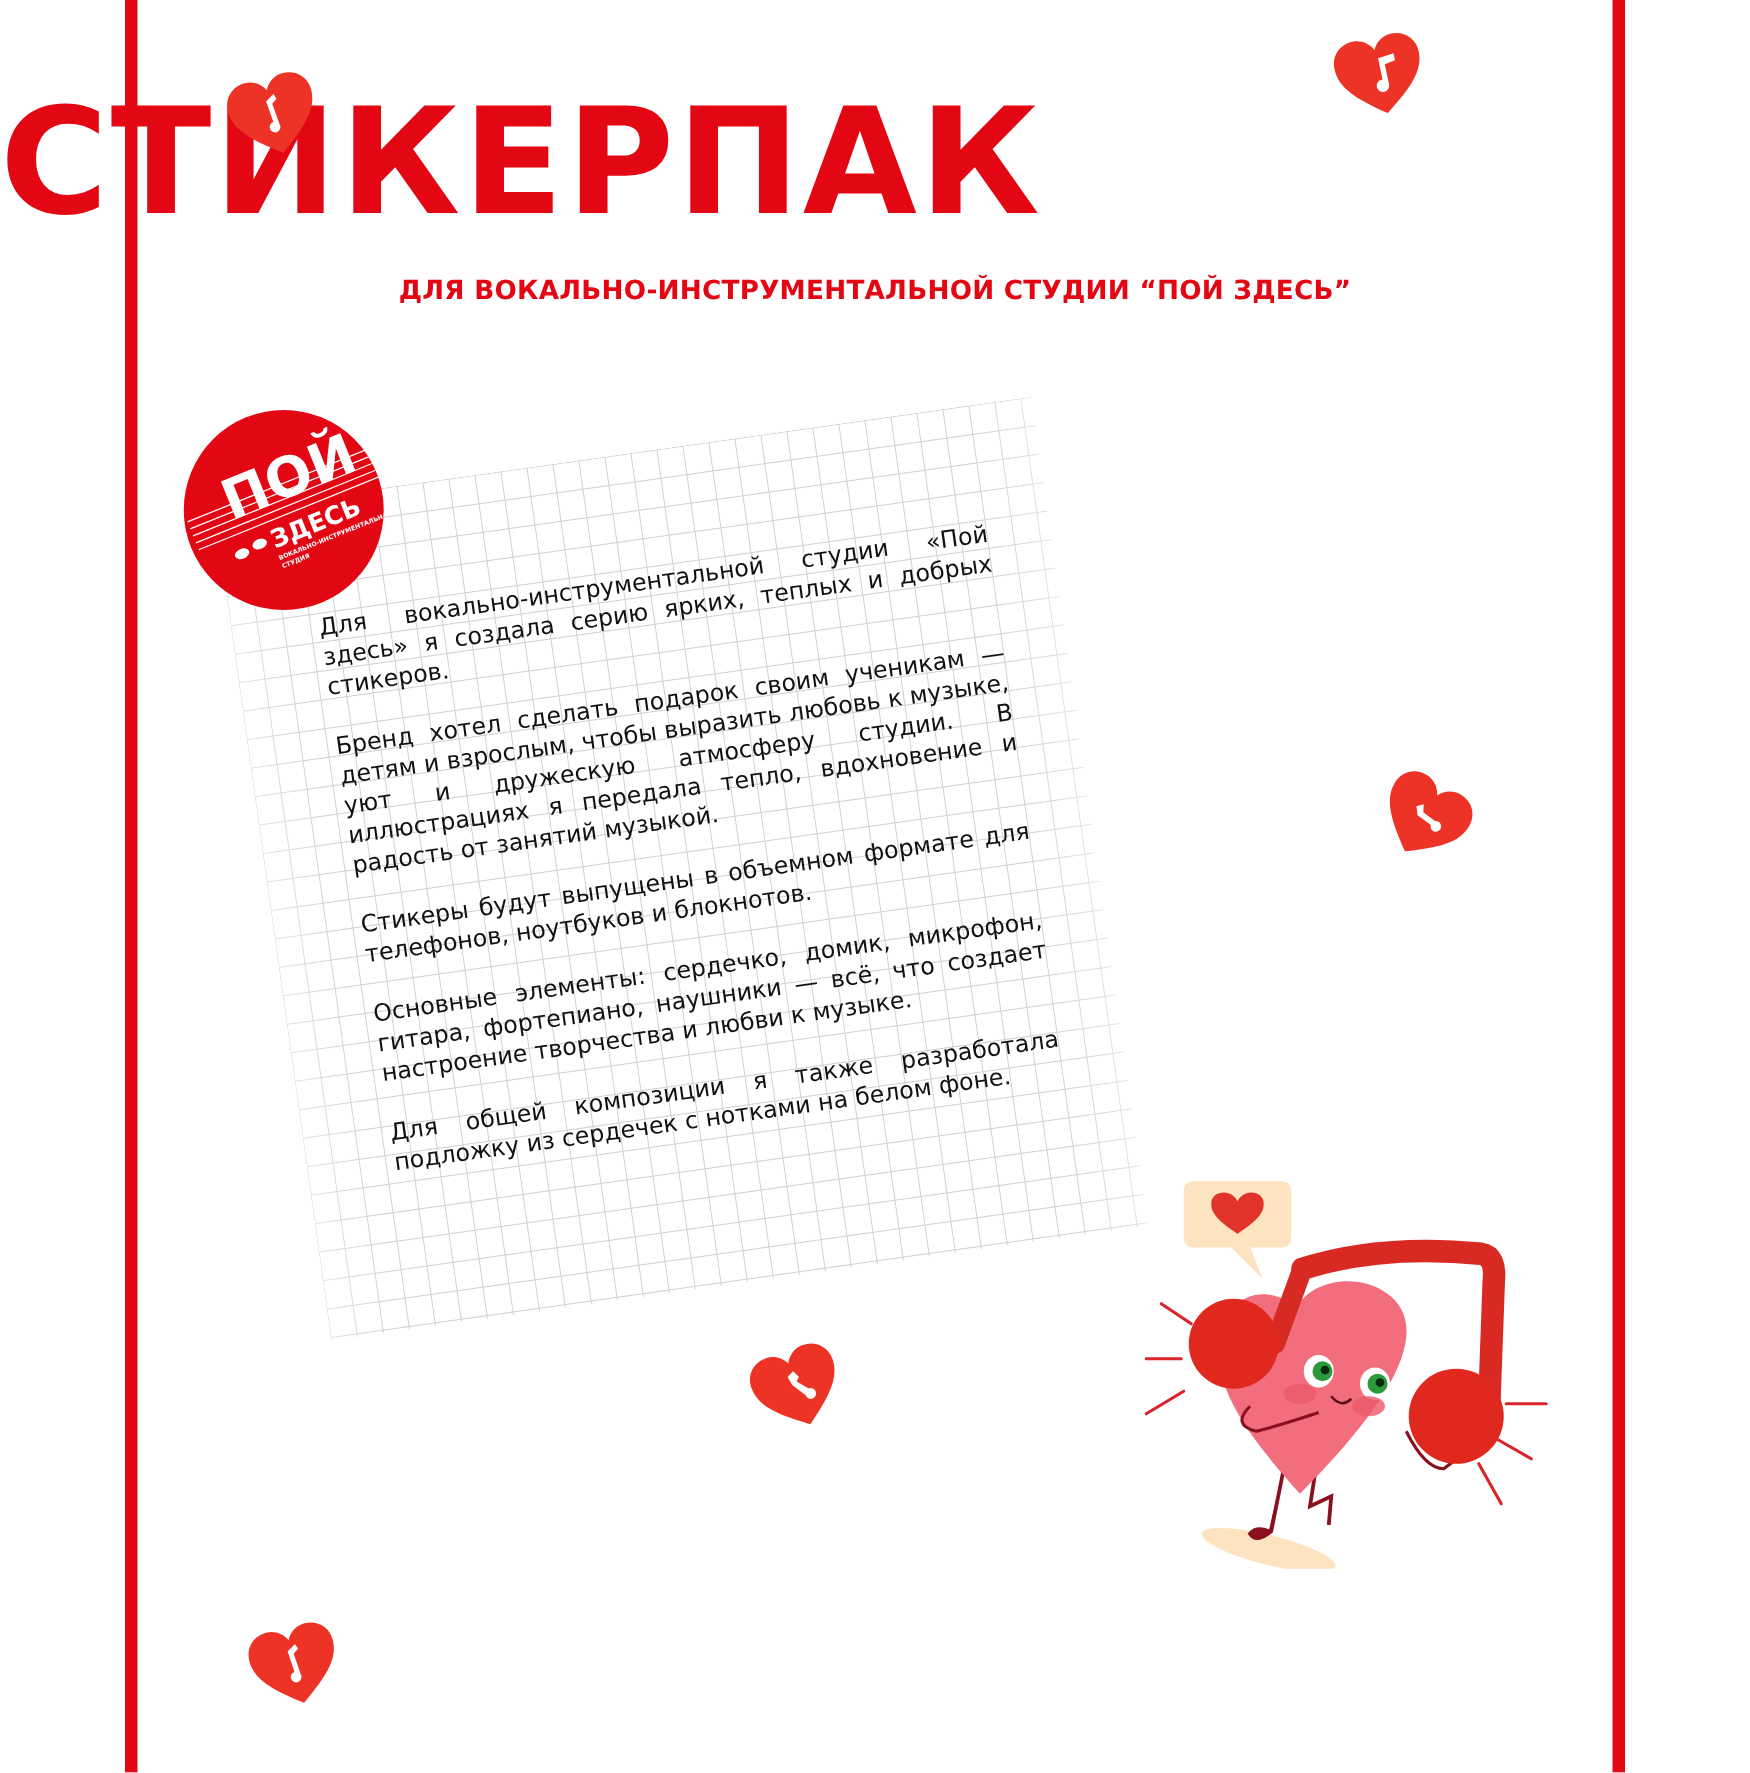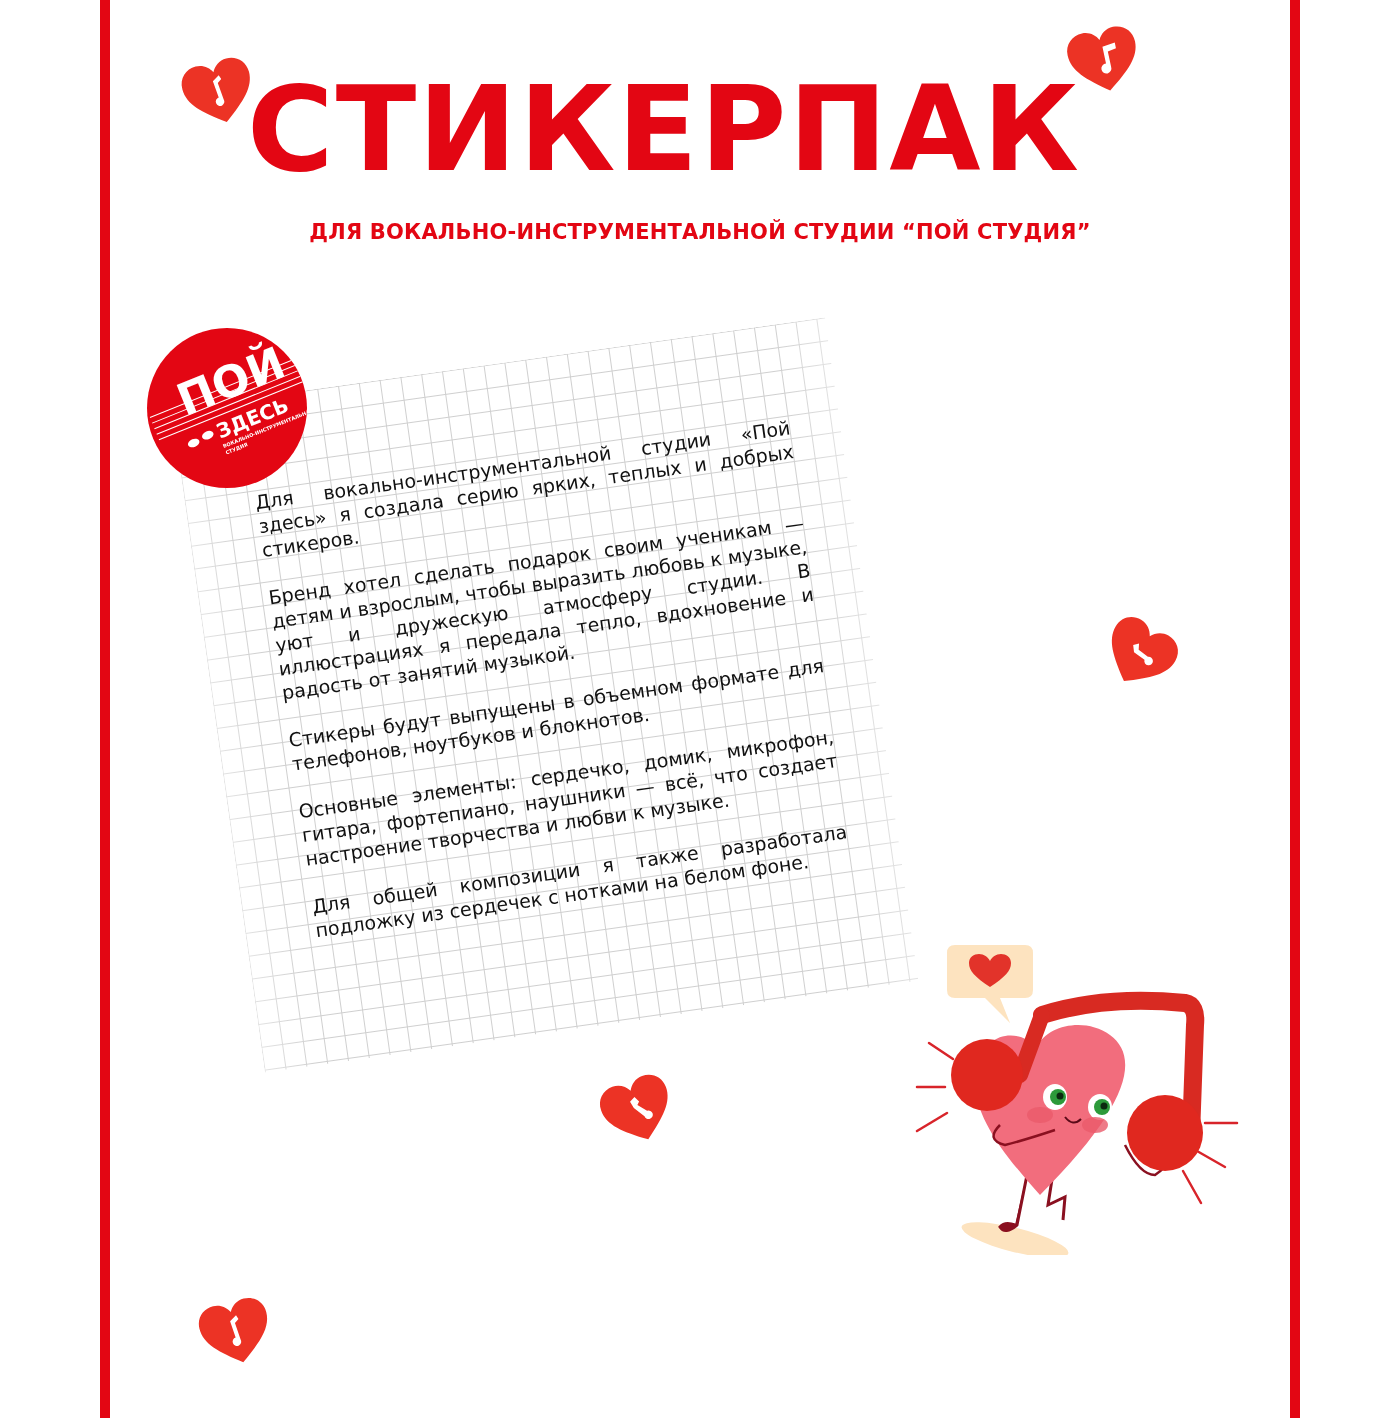--- a/index.html
+++ b/index.html
@@ -4,21 +4,21 @@
 <style>
   * { box-sizing: border-box; margin: 0; padding: 0; }
   html, body { width: 1400px; height: 1418px; background: #ffffff; overflow: hidden; }
   body { position: relative; font-family: "DejaVu Sans", sans-serif; }
 
   .border-line { position: absolute; top: 0; width: 10px; height: 1418px; background: #e30613; }
   .border-left { left: 100px; }
   .border-right { left: 1290px; }
 
   .title {
-    position: absolute; left: 0; width: 1328px; top: 70px; text-align: center;
+    position: absolute; left: 0; width: 1328px; top: 70px; text-align: left;
     font-family: "DejaVu Sans", sans-serif; font-weight: bold;
     font-size: 118px; letter-spacing: 2px; color: #e30613; line-height: 1;
   }
   .subtitle {
     position: absolute; left: 0; width: 1400px; top: 220px; text-align: center;
     font-family: "DejaVu Sans", sans-serif; font-weight: bold;
     font-size: 21px; color: #e30613; letter-spacing: 0.2px;
   }
 
   .grid-panel {
@@ -50,21 +50,21 @@
   .mascot { position: absolute; left: 905px; top: 935px; width: 340px; height: 320px; }
   .mascot svg { width: 100%; height: 100%; }
 </style>
 </head>
 <body>
 
 <div class="border-line border-left"></div>
 <div class="border-line border-right"></div>
 
 <h1 class="title">СТИКЕРПАК</h1>
-<div class="subtitle">ДЛЯ ВОКАЛЬНО-ИНСТРУМЕНТАЛЬНОЙ СТУДИИ “ПОЙ СТУДИЯ”</div>
+<div class="subtitle">ДЛЯ ВОКАЛЬНО-ИНСТРУМЕНТАЛЬНОЙ СТУДИИ “ПОЙ ЗДЕСЬ”</div>
 
 <div class="grid-panel">
   <div class="text-block">
     <p>Для вокально-инструментальной студии «Пой здесь» я создала серию ярких, теплых и добрых стикеров.</p>
     <p>Бренд хотел сделать подарок своим ученикам — детям и взрослым, чтобы выразить любовь к музыке, уют и дружескую атмосферу студии. В иллюстрациях я передала тепло, вдохновение и радость от занятий музыкой.</p>
     <p>Стикеры будут выпущены в объемном формате для телефонов, ноутбуков и блокнотов.</p>
     <p>Основные элементы: сердечко, домик, микрофон, гитара, фортепиано, наушники — всё, что создает настроение творчества и любви к музыке.</p>
     <p>Для общей композиции я также разработала подложку из сердечек с нотками на белом фоне.</p>
   </div>
 </div>

